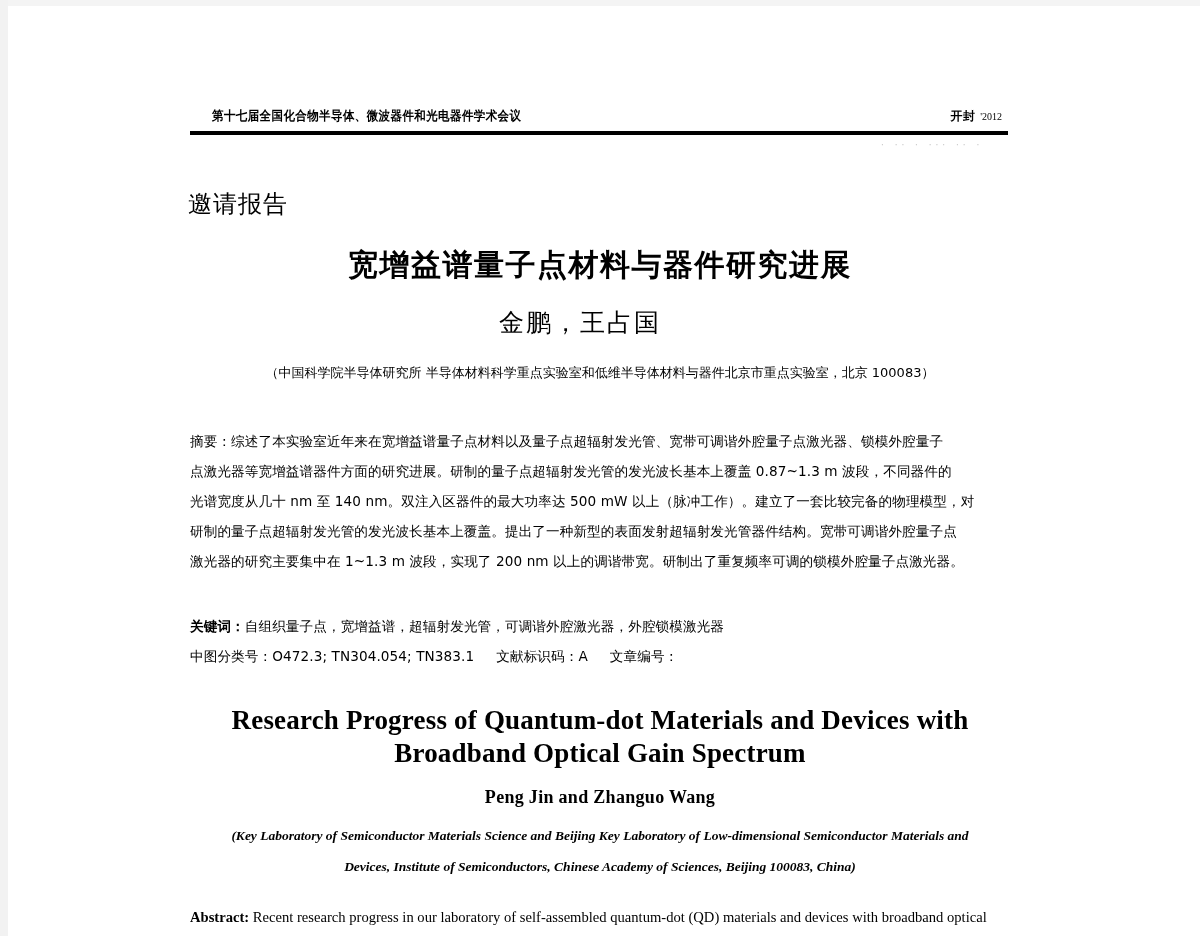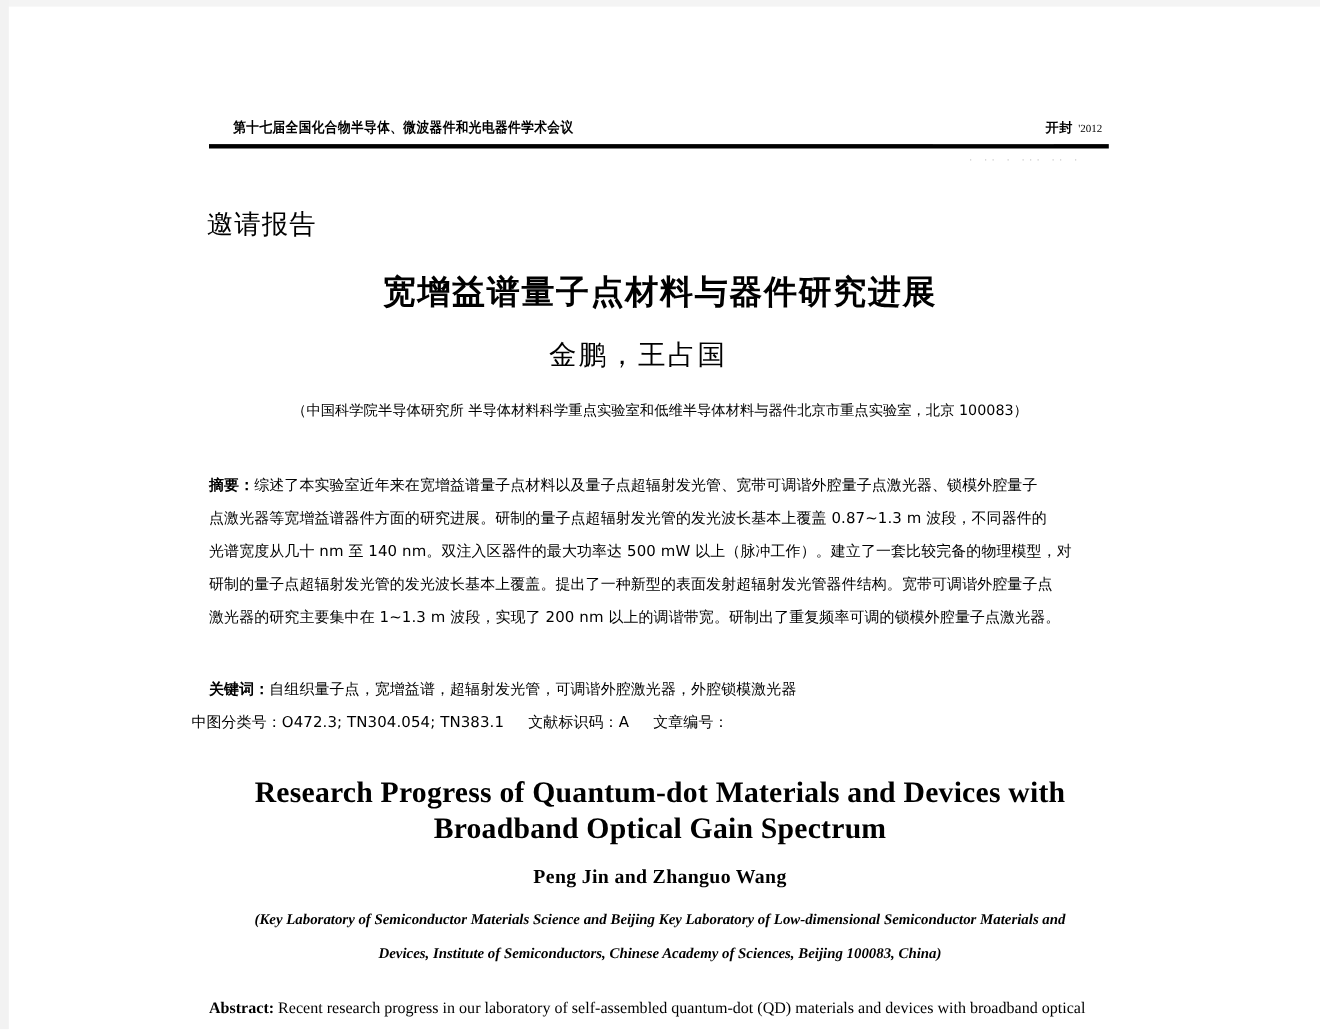--- a/index.html
+++ b/index.html
@@ -164,38 +164,38 @@
   }
   #cn-abstract .ab-line {
     font-family: "DejaVu Sans", "Liberation Sans", sans-serif;
     font-size: 13.6px;
     line-height: 30px;
     height: 30px;
     white-space: nowrap;
     letter-spacing: 0.1px;
   }
   #cn-abstract .ab-line b {
-    font-weight: bold;
+    font-weight: normal;
     text-align: center;
   }
 
   
   #cn-keywords {
     position: absolute;
     left: 190px;
     top: 618px;
     font-family: "DejaVu Sans", "Liberation Sans", sans-serif;
     font-size: 13.6px;
     white-space: nowrap;
     letter-spacing: 0.1px;
   }
   #cn-keywords .kw-label { font-weight: bold; }
   #cn-clc {
     position: absolute;
-    left: 174px;
+    left: 190px;
     top: 648px;
     font-family: "DejaVu Sans", "Liberation Sans", sans-serif;
     font-size: 13.6px;
     white-space: nowrap;
     letter-spacing: 0.1px;
   }
   #cn-clc .sp { display: inline-block; width: 22px; }
 
   
   #en-title {

